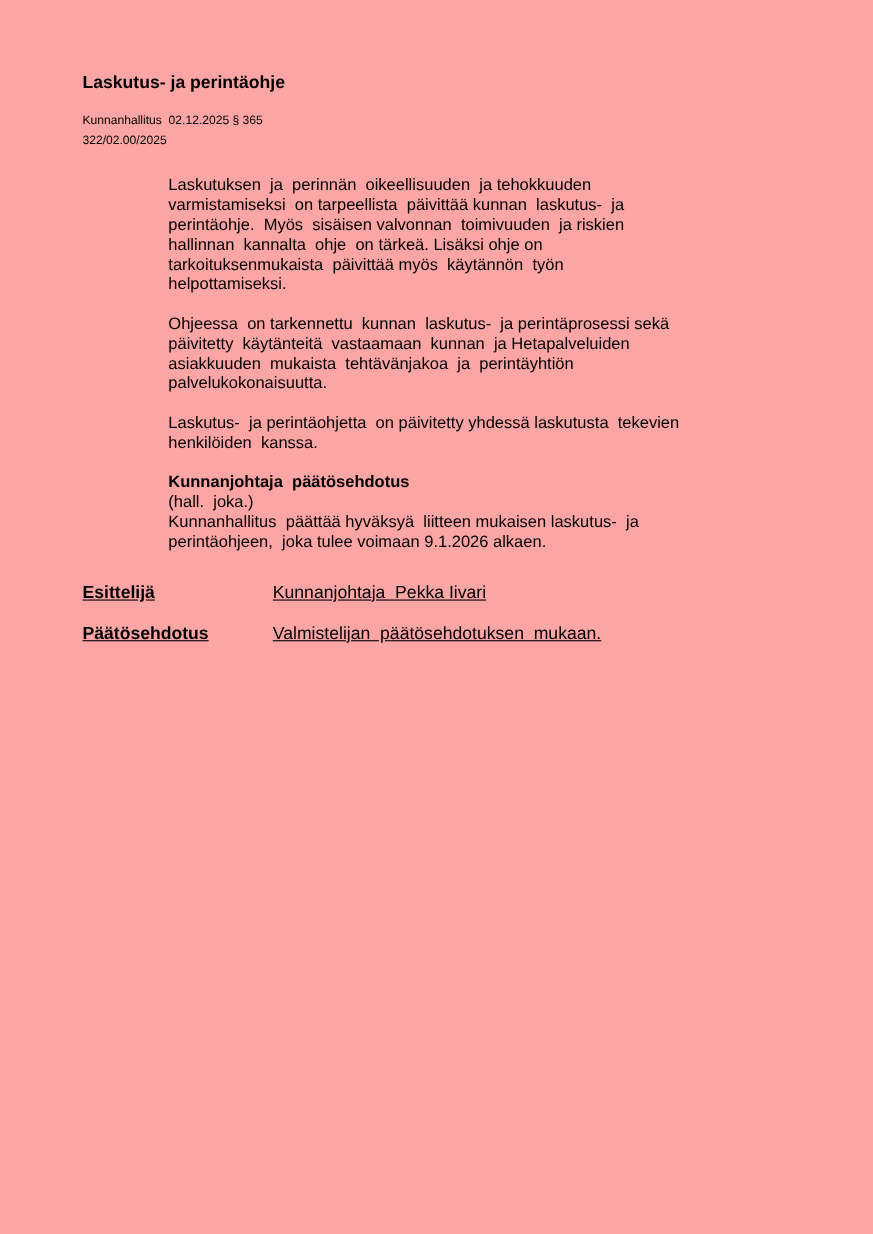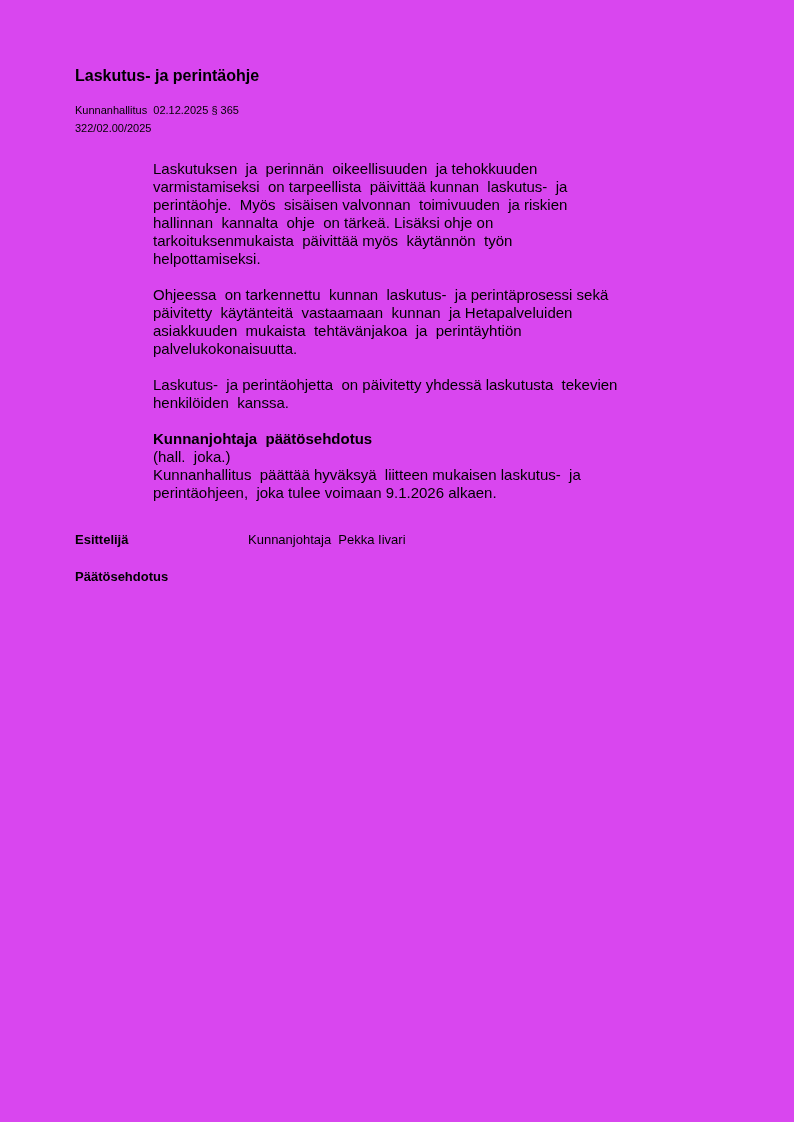--- a/index.html
+++ b/index.html
@@ -8,21 +8,21 @@
     width: 794px;
     height: 1122px;
     font-family: "Liberation Sans", sans-serif;
     color: #000000;
     overflow: hidden;
   }
   .page {
     position: relative;
     width: 794px;
     height: 1122px;
-    background: #d946ef;
+    background: #fca5a5;
     padding: 67px 40px 0 75px;
   }
   .doc-title {
     font-size: 16px;
     line-height: 18px;
     font-weight: bold;
     margin-bottom: 16px;
     white-space: pre-wrap;
   }
   .doc-header div {
@@ -43,22 +43,23 @@
   }
   .decision-heading {
     font-weight: bold;
     white-space: pre-wrap;
   }
   .decision-sub, .decision-body {
     white-space: pre-wrap;
   }
   .rows {
     margin-top: 29px;
-    font-size: 13px;
+    font-size: 16px;
     line-height: 18px;
+    text-decoration: underline;
   }
   .row {
     display: flex;
     margin-bottom: 19px;
   }
   .row-label {
     width: 173px;
     flex: 0 0 173px;
     font-weight: bold;
     white-space: pre-wrap;
@@ -101,16 +102,17 @@
     </div>
   </div>
 
   <div class="rows">
     <div class="row">
       <div class="row-label">Esittelijä</div>
       <div class="row-value">Kunnanjohtaja  Pekka Iivari</div>
     </div>
     <div class="row">
       <div class="row-label">Päätösehdotus</div>
+      <div class="row-value">Valmistelijan  päätösehdotuksen  mukaan.</div>
     </div>
   </div>
 
 </div>
 
 </body></html>

